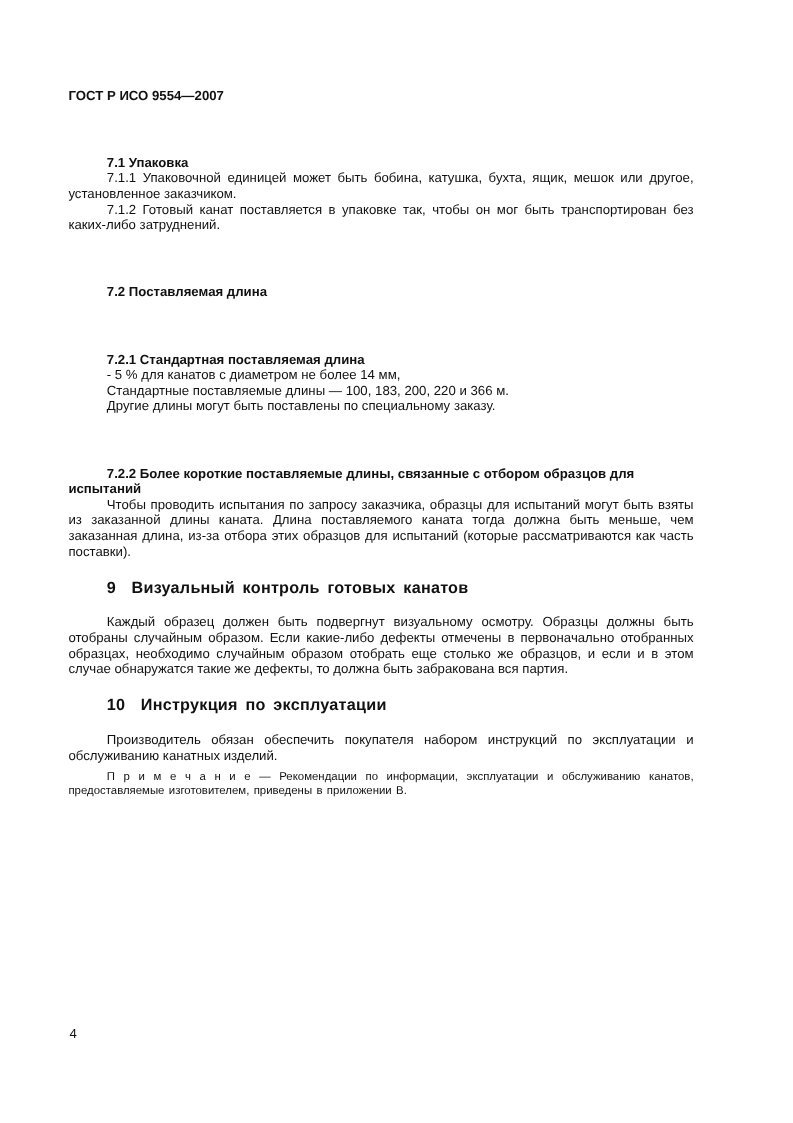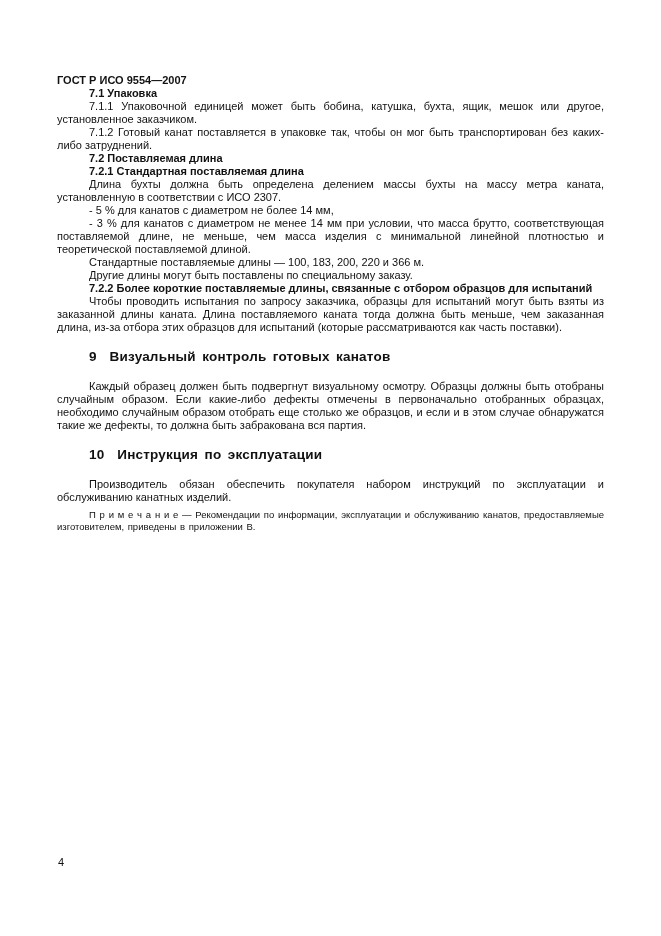--- a/index.html
+++ b/index.html
@@ -9,21 +9,21 @@
   }
   body {
     width: 661px;
     height: 936px;
     position: relative;
     font-family: "Liberation Sans", sans-serif;
     color: #111;
     overflow: hidden;
   }
   .content {
-    padding: 74px 57px 0 57px;
+    padding: 74px 83px 0 57px;
   }
   .running-header {
     font-weight: bold;
     font-size: 11px;
     line-height: 13px;
     margin: 0 0 0 0;
   }
   .sec-h {
     font-size: 13.5px;
     font-weight: bold;
@@ -39,20 +39,21 @@
   .para, .sub {
     font-size: 11px;
     line-height: 13px;
     margin: 0;
     text-indent: 32px;
     text-align: justify;
   }
   .sub {
     font-weight: bold;
     text-align: left;
+    margin-top: 43px;
   }
   .note {
     font-size: 9.5px;
     line-height: 11.5px;
     margin: 5px 0 0 0;
     text-indent: 32px;
     text-align: justify;
     word-spacing: 1px;
   }
   .page-number {
@@ -68,23 +69,21 @@
 <div class="content">
 
   <div class="running-header">ГОСТ Р ИСО 9554—2007</div>
 
   <section>
     <p class="sub">7.1 Упаковка</p>
     <p class="para">7.1.1 Упаковочной единицей может быть бобина, катушка, бухта, ящик, мешок или другое, установленное заказчиком.</p>
     <p class="para">7.1.2 Готовый канат поставляется в упаковке так, чтобы он мог быть транспортирован без каких-либо затруднений.</p>
     <p class="sub">7.2 Поставляемая длина</p>
     <p class="sub">7.2.1 Стандартная поставляемая длина</p>
-    <p class="para">Длина бухты должна быть определена делением массы бухты на массу метра каната, установленную в соответствии с ИСО 2307.</p>
     <p class="para">- 5 % для канатов с диаметром не более 14 мм,</p>
-    <p class="para">- 3 % для канатов с диаметром не менее 14 мм при условии, что масса брутто, соответствующая поставляемой длине, не меньше, чем масса изделия с минимальной линейной плотностью и теоретической поставляемой длиной.</p>
     <p class="para">Стандартные поставляемые длины — 100, 183, 200, 220 и 366 м.</p>
     <p class="para">Другие длины могут быть поставлены по специальному заказу.</p>
     <p class="sub">7.2.2 Более короткие поставляемые длины, связанные с отбором образцов для испытаний</p>
     <p class="para">Чтобы проводить испытания по запросу заказчика, образцы для испытаний могут быть взяты из заказанной длины каната. Длина поставляемого каната тогда должна быть меньше, чем заказанная длина, из-за отбора этих образцов для испытаний (которые рассматриваются как часть поставки).</p>
   </section>
 
   <section>
   </section>
 
   <section>

